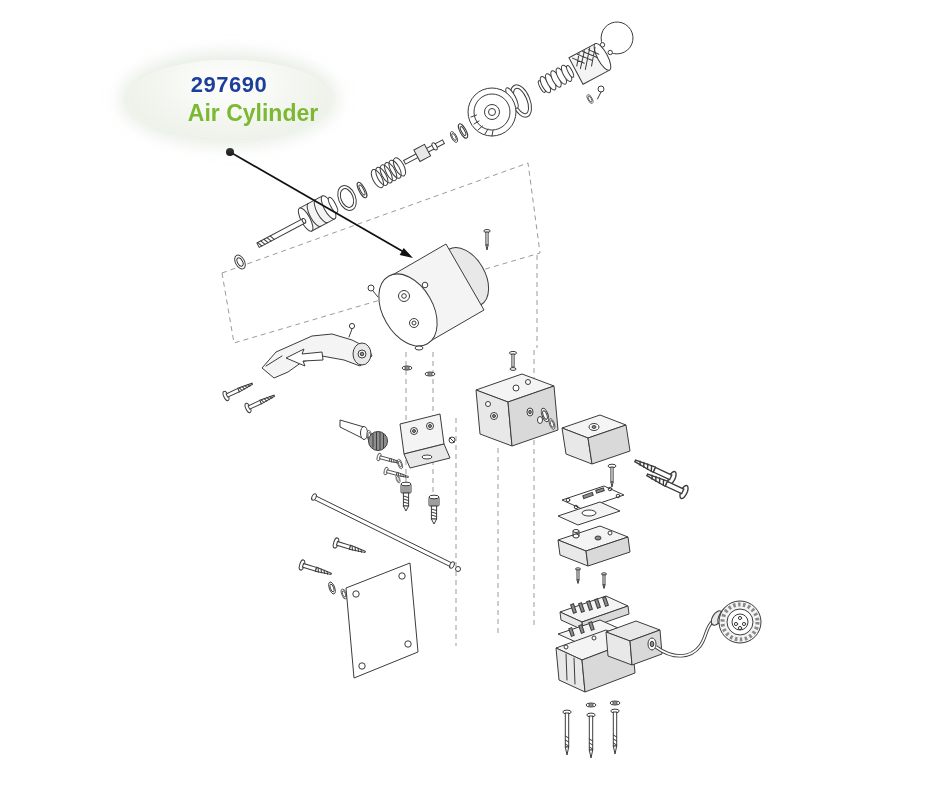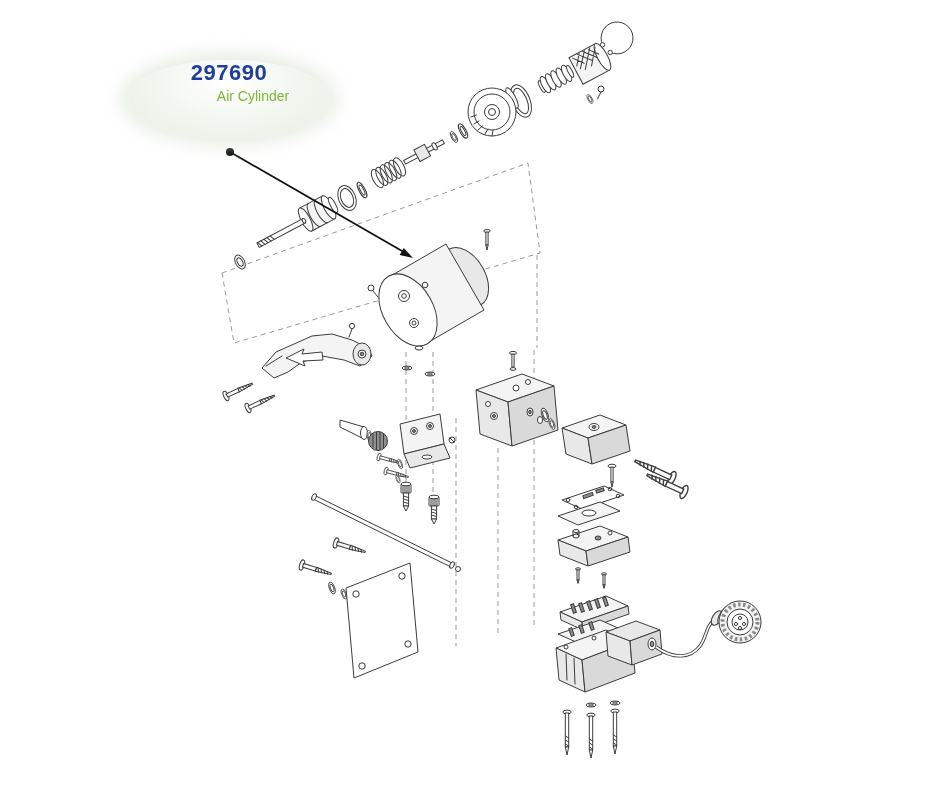--- a/index.html
+++ b/index.html
@@ -4,25 +4,25 @@
 <style>
   html,body{margin:0;padding:0;background:#fff;}
   .stage{position:relative;width:940px;height:788px;background:#fff;overflow:hidden;
          font-family:"Liberation Sans",sans-serif;}
   .stage svg{position:absolute;left:0;top:0;}
   .callout-badge{
     position:absolute;left:128px;top:60px;width:202px;height:78px;
     border-radius:50%;
     background:radial-gradient(ellipse at 50% 30%, #ffffff 0%, #f4f7f1 45%, var(--badge-tint,#e7ede3) 100%);
     box-shadow:0 0 16px 8px rgba(214,224,208,.55);
-    display:flex;flex-direction:column;align-items:center;gap:2px;
+    display:flex;flex-direction:column;align-items:center;justify-content:center;gap:2px;
     cursor:pointer;z-index:5;
   }
   .callout-number{font-size:22px;font-weight:700;color:var(--part-number-color,#1d3e9b);letter-spacing:.5px;}
-  .callout-name{font-size:14px;font-weight:400;color:var(--part-name-color,#7cb832);margin-left:48px;}
+  .callout-name{font-size:23px;font-weight:700;color:var(--part-name-color,#7cb832);margin-left:48px;}
   
   .ln{stroke:#3c3c3c;stroke-width:1;fill:none;stroke-linecap:round;}
   .fw{fill:#ffffff;stroke:#3c3c3c;stroke-width:1;}
   .f1{fill:#f4f4f4;stroke:#3c3c3c;stroke-width:1;}
   .f2{fill:#e8e8e8;stroke:#3c3c3c;stroke-width:1;}
   .f3{fill:#d9d9d9;stroke:#3c3c3c;stroke-width:1;}
   .dk{fill:#8e8e8e;stroke:#3c3c3c;stroke-width:1;}
   .dash{stroke:#9b9b9b;stroke-width:1;fill:none;stroke-dasharray:5 4;}
 </style>
 </head>

